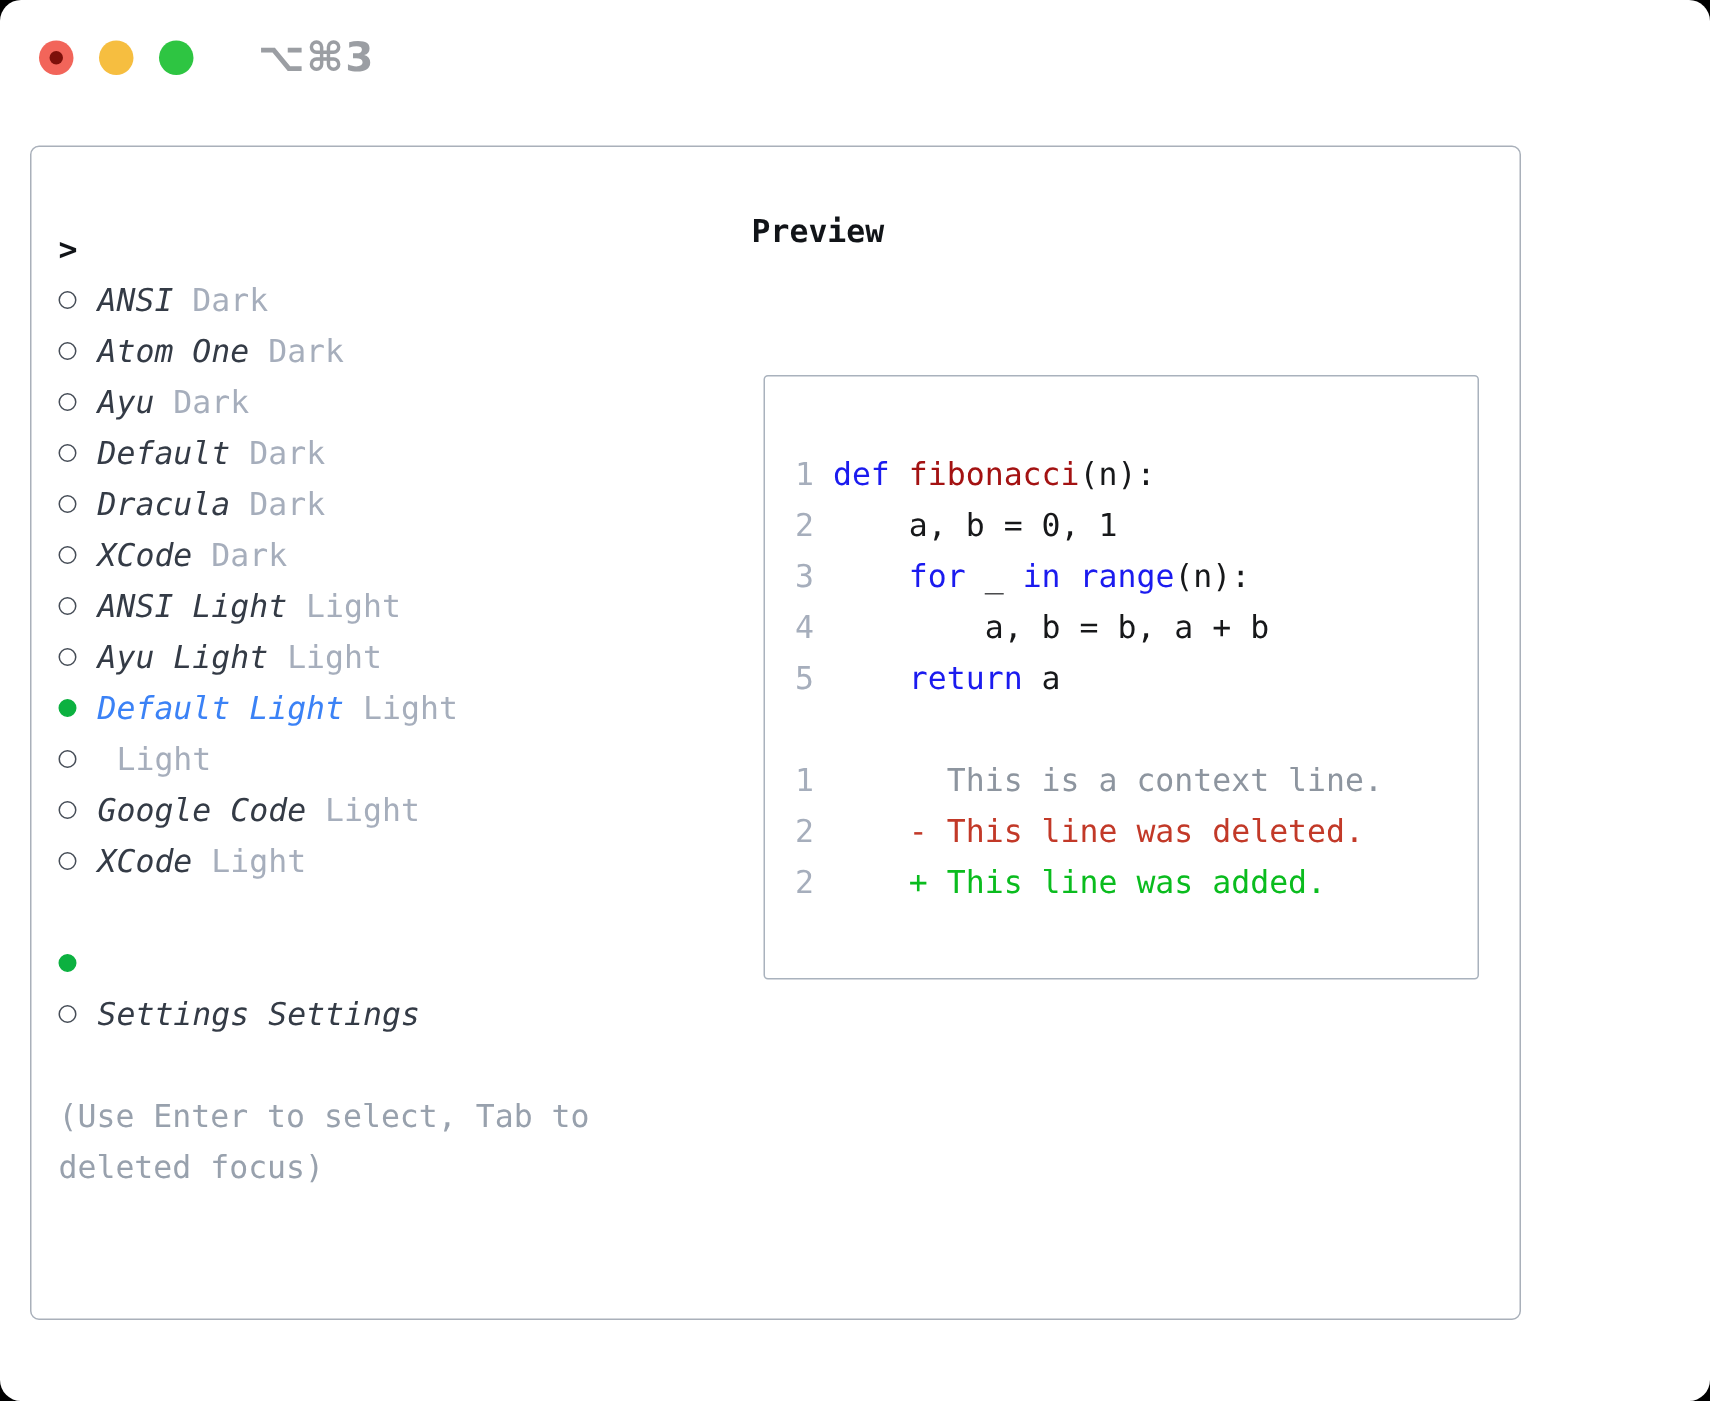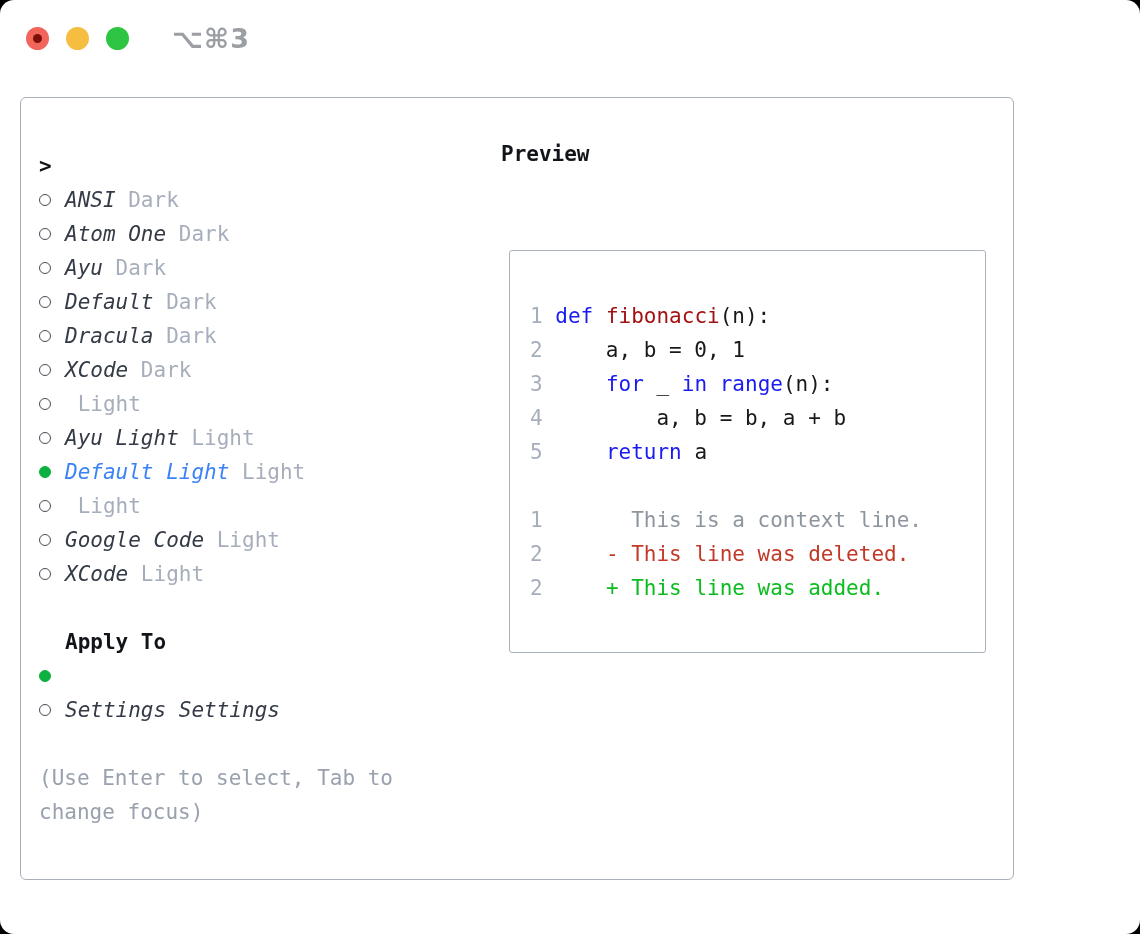--- a/index.html
+++ b/index.html
@@ -97,20 +97,21 @@
         <span class="tname">Dracula</span>
         <span class="tvariant">Dark</span>
       </div>
       <div class="row">
         <span class="gutter"><span class="radio"></span></span>
         <span class="tname">XCode</span>
         <span class="tvariant">Dark</span>
       </div>
       <div class="row">
         <span class="gutter"><span class="radio"></span></span>
+        <span class="tname">ANSI Light</span>
         <span class="tvariant">Light</span>
       </div>
       <div class="row">
         <span class="gutter"><span class="radio"></span></span>
         <span class="tname">Ayu Light</span>
         <span class="tvariant">Light</span>
       </div>
       <div class="row selected">
         <span class="gutter"><span class="radio filled"></span></span>
         <span class="tname">Default Light</span>
@@ -126,35 +127,31 @@
         <span class="tvariant">Light</span>
       </div>
       <div class="row">
         <span class="gutter"><span class="radio"></span></span>
         <span class="tname">XCode</span>
         <span class="tvariant">Light</span>
       </div>
 
       <div class="spacer"></div>
 
-      <div class="row">
-        <span class="gutter"></span>
-        <span class="htitle">Apply To</span>
-      </div>
       <div class="row selected">
         <span class="gutter"><span class="radio filled"></span></span>
       </div>
       <div class="row">
         <span class="gutter"><span class="radio"></span></span>
         <span class="tname">Settings Settings</span>
       </div>
 
       <div class="spacer"></div>
 
-      <div class="hint">(Use Enter to select, Tab to change focus)</div>
+      <div class="hint">(Use Enter to select, Tab to deleted focus)</div>
     </div>
 
     <div class="preview-title">Preview</div>
 
     <div class="preview-box">
       <pre><div>&nbsp;</div><div><span style="color: rgb(166, 174, 188);">1 </span><span style="color: rgb(27, 27, 239);">def</span><span style="color: rgb(23, 24, 26);"> </span><span style="color: rgb(163, 18, 18);">fibonacci</span><span style="color: rgb(23, 24, 26);">(n):</span></div><div><span style="color: rgb(166, 174, 188);">2 </span><span style="color: rgb(23, 24, 26);">    a, b = 0, 1</span></div><div><span style="color: rgb(166, 174, 188);">3 </span><span style="color: rgb(23, 24, 26);">    </span><span style="color: rgb(27, 27, 239);">for</span><span style="color: rgb(23, 24, 26);"> _ </span><span style="color: rgb(27, 27, 239);">in</span><span style="color: rgb(23, 24, 26);"> </span><span style="color: rgb(27, 27, 239);">range</span><span style="color: rgb(23, 24, 26);">(n):</span></div><div><span style="color: rgb(166, 174, 188);">4 </span><span style="color: rgb(23, 24, 26);">        a, b = b, a + b</span></div><div><span style="color: rgb(166, 174, 188);">5 </span><span style="color: rgb(23, 24, 26);">    </span><span style="color: rgb(27, 27, 239);">return</span><span style="color: rgb(23, 24, 26);"> a</span></div><div>&nbsp;</div><div><span style="color: rgb(166, 174, 188);">1</span><span style="color: rgb(141, 149, 159);">       This is a context line.</span></div><div><span style="color: rgb(166, 174, 188);">2</span><span style="color: rgb(23, 24, 26);">     </span><span style="color: rgb(194, 57, 40);">- This line was deleted.</span></div><div><span style="color: rgb(166, 174, 188);">2</span><span style="color: rgb(23, 24, 26);">     </span><span style="color: rgb(10, 188, 30);">+ This line was added.</span></div></pre>
     </div>
 
   </div>
 </div>

